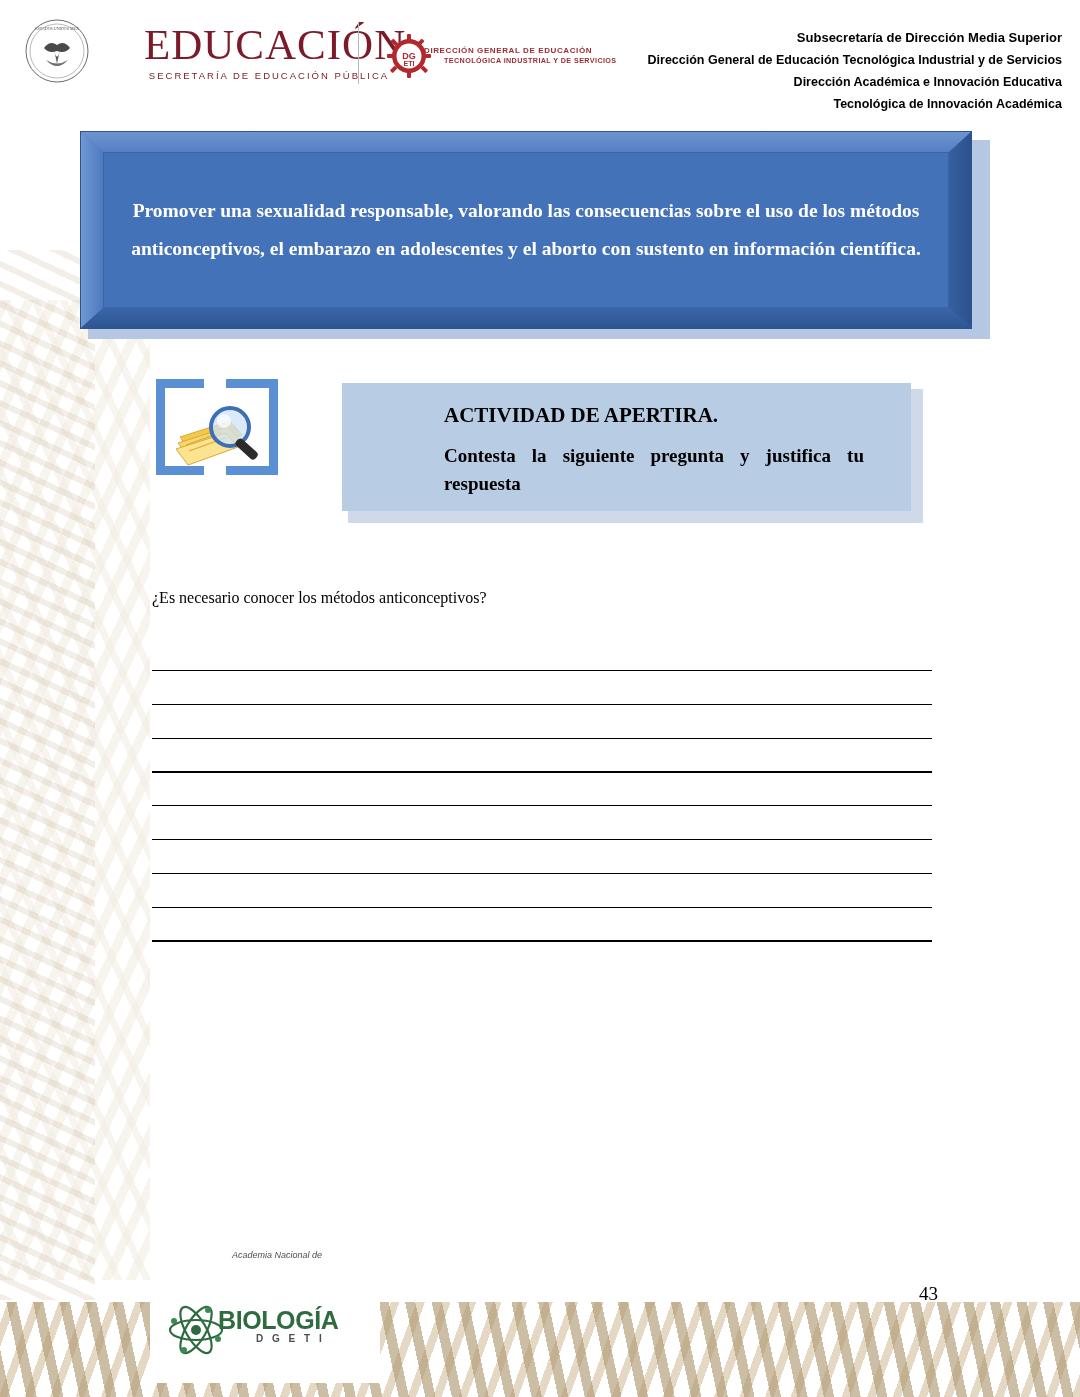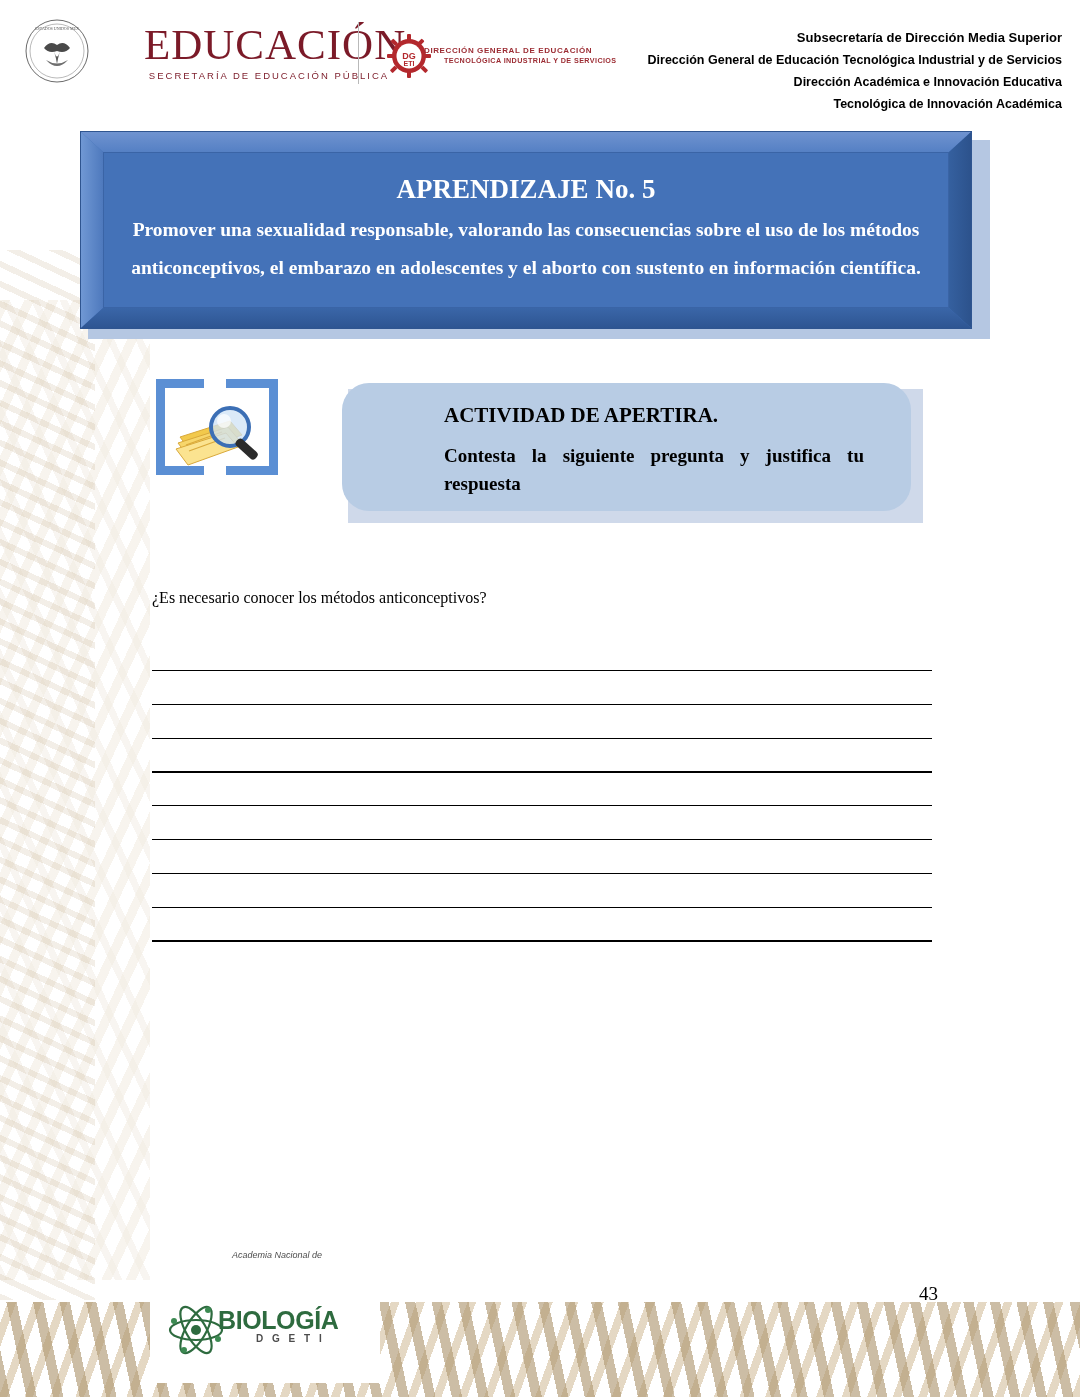--- a/index.html
+++ b/index.html
@@ -243,21 +243,20 @@
     width: 575px; height: 134px;
     background: #cfd9ea;
   }
   .activity-box-inner {
     position: absolute;
     left: 0; top: 0;
     width: 569px; height: 128px;
     background: #b8cce4;
     padding: 14px 24px;
     box-sizing: border-box;
-    border-radius: 27px;
   }
   .activity-title {
     font-family: "Liberation Serif", serif;
     font-size: 21px;
     font-weight: bold;
     color: #000000;
     margin: 6px 0 14px 78px;
   }
   .activity-sub {
     font-family: "Liberation Serif", serif;
@@ -424,21 +423,20 @@
 </div>
 
 <div class="banner-wrap">
   <div class="banner-shadow"></div>
   <div class="banner-outer">
     <div class="bevel-top"></div>
     <div class="bevel-left"></div>
     <div class="bevel-right"></div>
     <div class="bevel-bottom"></div>
     <div class="banner-inner">
-      <div class="banner-title">APRENDIZAJE No. 5</div>
       <div class="banner-text">Promover una sexualidad responsable, valorando las consecuencias sobre el uso de los métodos anticonceptivos, el embarazo en adolescentes y el aborto con sustento en información científica.</div>
     </div>
   </div>
 </div>
 
 <div class="activity-icon">
   <svg viewBox="0 0 130 110" width="130" height="110">
 
     <path d="M4 4 H52 V13 H13 V58 H4 Z" fill="#5b8fd4"></path>
     <path d="M126 4 V58 H117 V13 H74 V4 Z" fill="#5b8fd4"></path>

